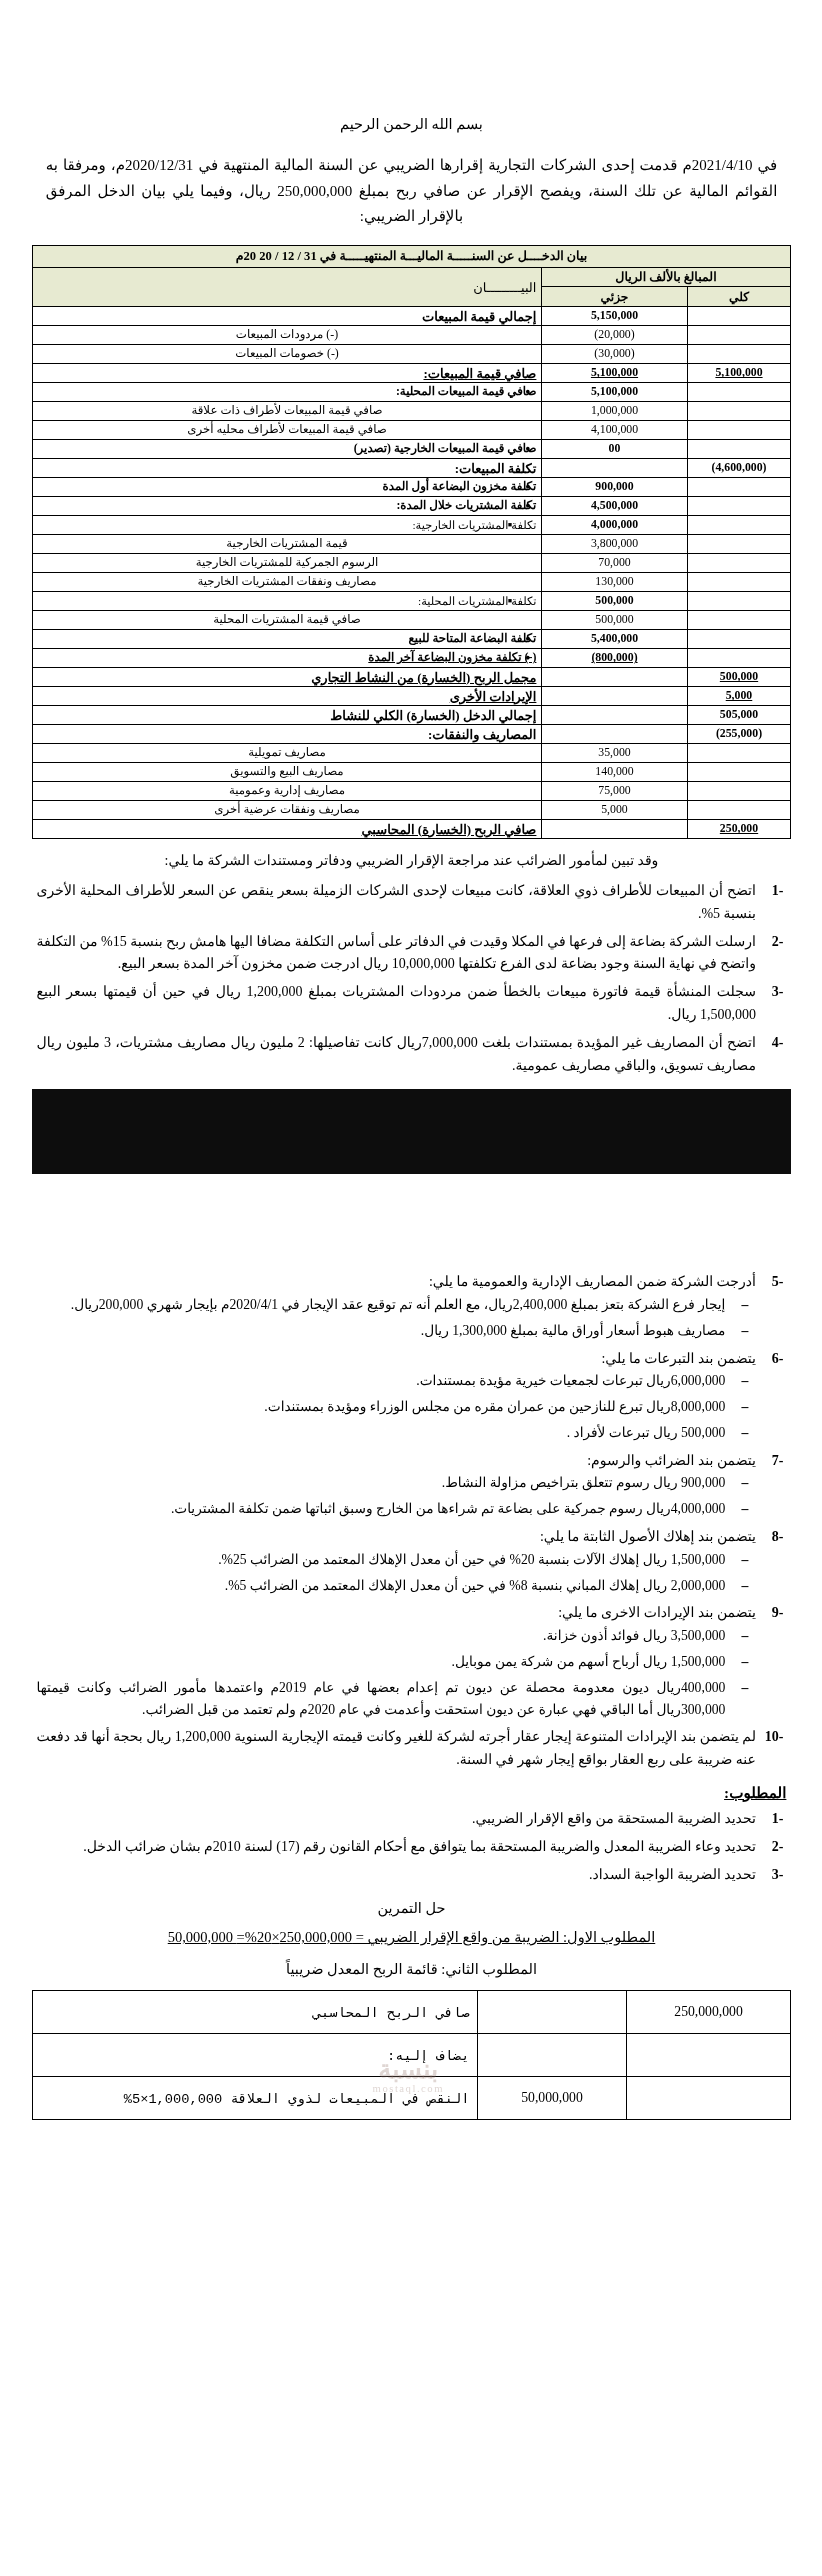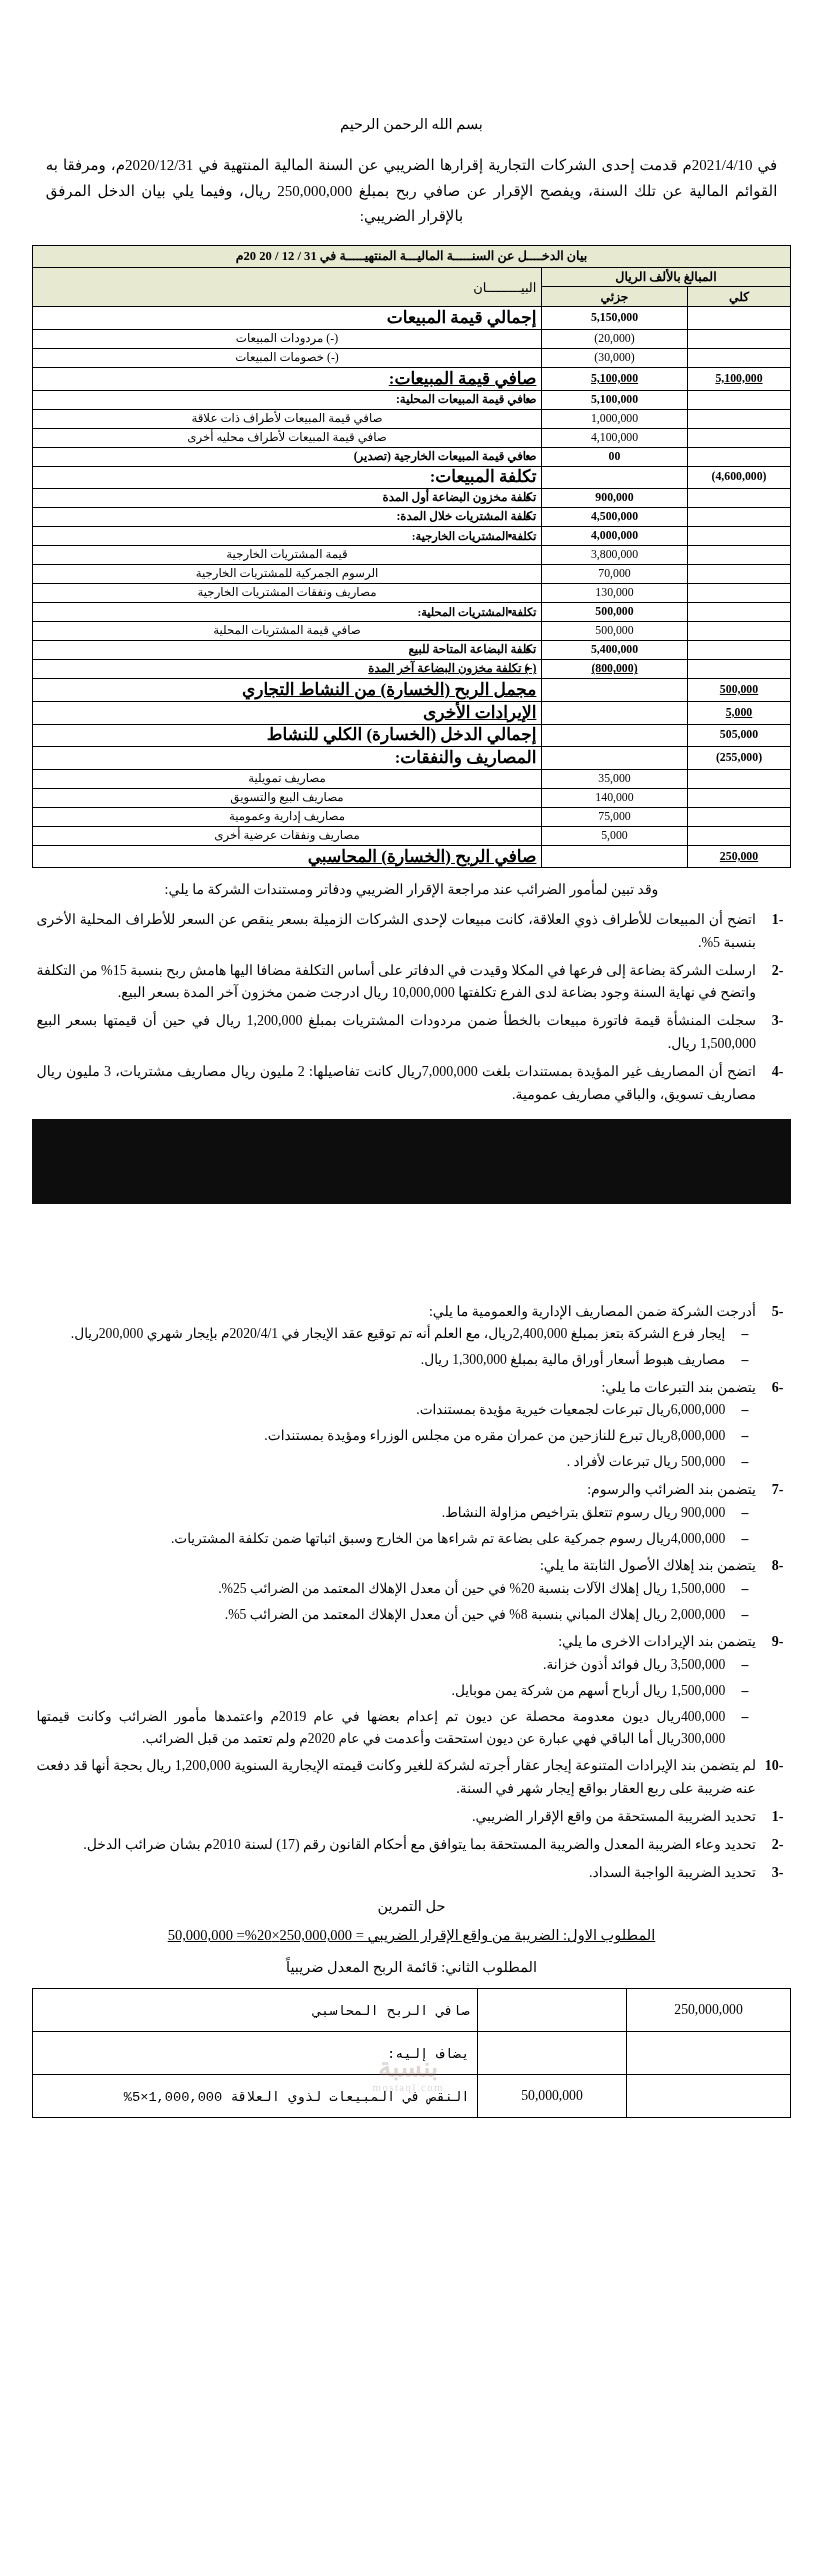--- a/index.html
+++ b/index.html
@@ -76,30 +76,30 @@
     font-weight: bold;
     font-size: 12.2px;
     height: 20px !important;
   }
   .c-kolli { width: 103px; text-align: center; }
   .c-juzi  { width: 146px; text-align: center; }
   .c-desc  { text-align: right; padding-right: 7.6px; }
   .num { font-family: "Liberation Serif", serif; direction: ltr; unicode-bidi: embed; display: block; text-align: center; }
   .b  { font-weight: bold; }
   .u  { text-decoration: underline; }
-  .lvl1 { font-weight: bold; font-size: 17px; }
+  .lvl1 { font-weight: bold; font-size: 13px; }
   .lvl2 { font-weight: bold; font-size: 11.8px; padding-right: 26px; position: relative; margin-top: 31px; }
   .lvl2::before {
     content: "\25CF";
     position: absolute;
     right: 10.7px;
     font-size: 8.4px;
     top: 50%; transform: translateY(-52%);
   }
-  .lvl3 { font-weight: bold; font-size: 11.4px; padding-right: 44px; position: relative; margin-left: 44px; }
+  .lvl3 { font-weight: normal; font-size: 11.4px; padding-right: 44px; position: relative; margin-left: 44px; }
   .lvl3::before {
     content: "\25A0";
     position: absolute;
     right: 29px;
     font-size: 6.9px;
     top: 50%; transform: translateY(-55%);
   }
   .lvl4 { font-weight: 400; font-size: 11.8px; text-align: center; }
   
   .note-lead {
@@ -464,20 +464,21 @@
           <li><span class="mk">–</span><span>2,000,000 ريال إهلاك المباني بنسبة 8% في حين أن معدل الإهلاك المعتمد من الضرائب 5%.</span></li>
         </ul></li>
       <li><span class="mk">9-</span><span>يتضمن بند الإيرادات الاخرى ما يلي:</span><ul class="subnotes">
           <li><span class="mk">–</span><span>3,500,000 ريال فوائد أذون خزانة.</span></li>
           <li><span class="mk">–</span><span>1,500,000 ريال أرباح أسهم من شركة يمن موبايل.</span></li>
           <li><span class="mk">–</span><span>400,000ريال ديون معدومة محصلة عن ديون تم  إعدام بعضها في عام 2019م واعتمدها مأمور الضرائب وكانت قيمتها 300,000ريال أما الباقي فهي عبارة عن ديون استحقت وأعدمت في عام 2020م ولم تعتمد من قبل الضرائب.</span></li>
         </ul></li>
       <li><span class="mk">10-</span><span>لم يتضمن بند الإيرادات المتنوعة إيجار عقار أجرته لشركة للغير وكانت قيمته الإيجارية السنوية 1,200,000 ريال بحجة أنها قد دفعت عنه ضريبة على ربع العقار بواقع إيجار شهر في السنة.</span></li>
     </ol>
 
+  <div class="req-title">المطلوب:</div>
   <ol class="notes" id="req-list">
       <li><span class="mk">1-</span><span>تحديد الضريبة المستحقة من واقع الإقرار الضريبي.</span></li>
       <li><span class="mk">2-</span><span>تحديد وعاء الضريبة المعدل والضريبة المستحقة بما يتوافق مع أحكام القانون رقم (17) لسنة 2010م بشان ضرائب الدخل.</span></li>
       <li><span class="mk">3-</span><span>تحديد الضريبة الواجبة السداد.</span></li>
     </ol>
 
   <div class="sol-title">حل التمرين</div>
 
   <div class="sol-line">
     <span>المطلوب الاول: الضريبة من واقع الإقرار الضريبي = 250,000,000×20%=</span>

